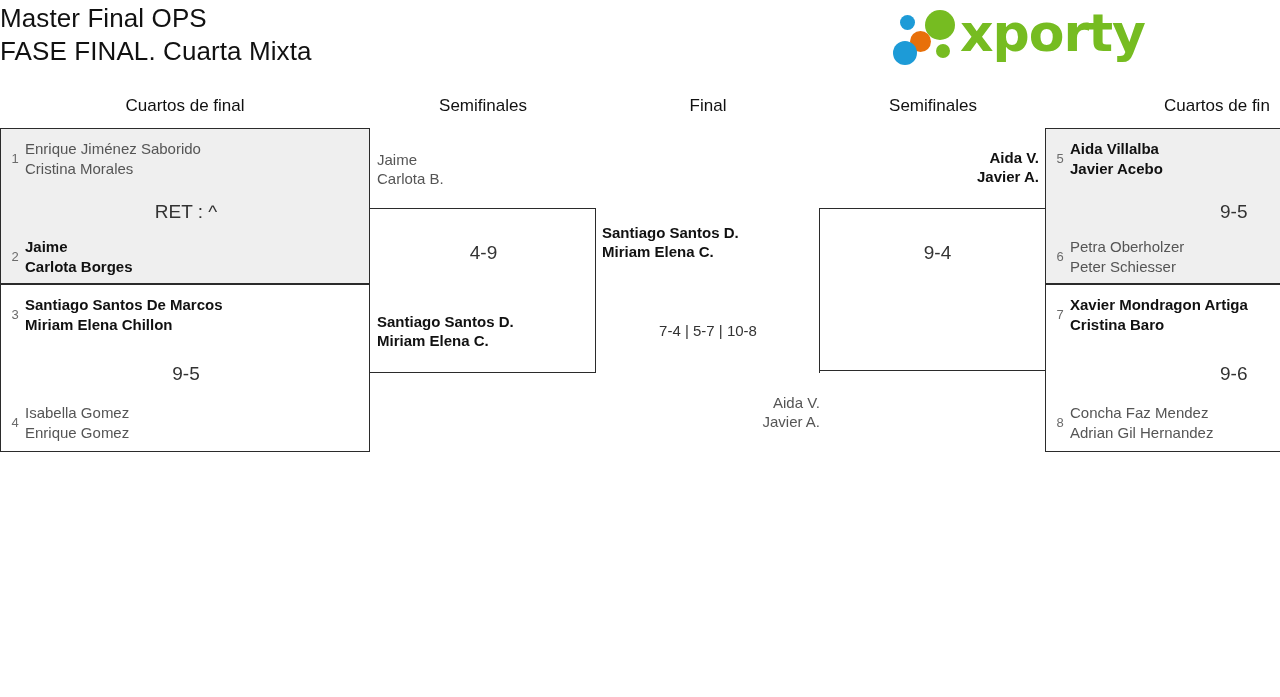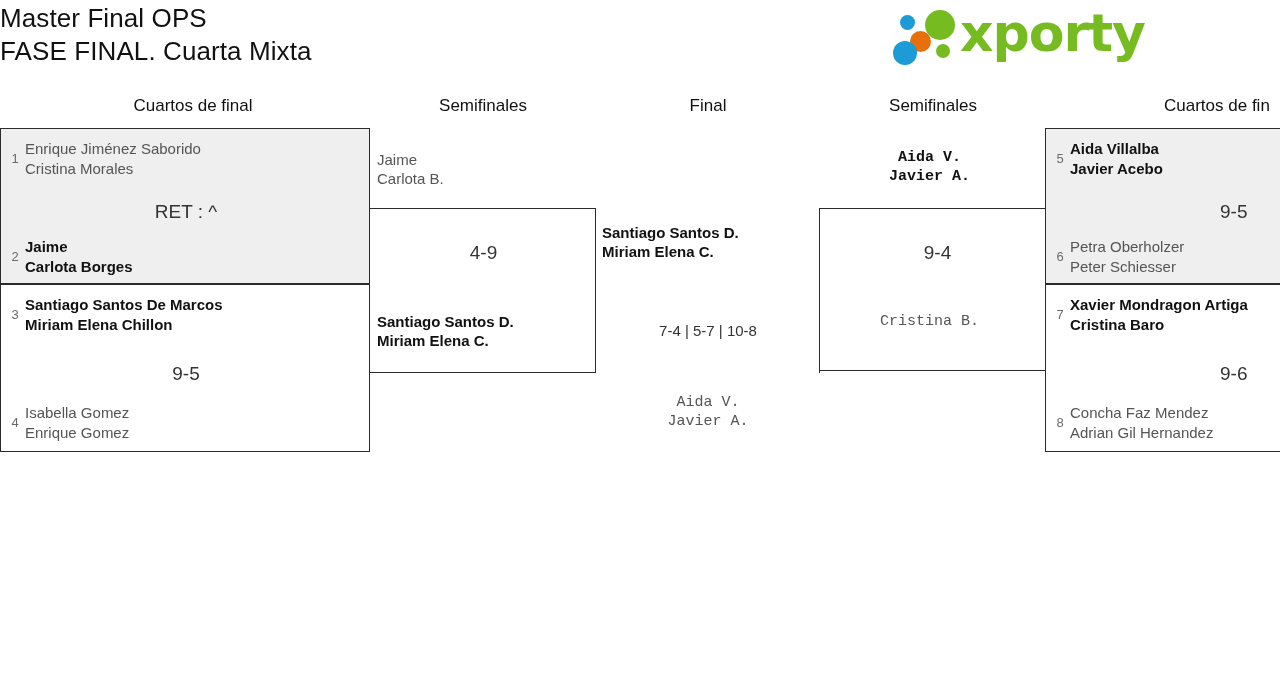--- a/index.html
+++ b/index.html
@@ -67,21 +67,21 @@
   
   .round-header {
     position: absolute;
     top: 96px;
     font-size: 17px;
     font-weight: 400;
     color: #111111;
     text-align: center;
     white-space: nowrap;
   }
-  .rh-qf-left   { left: 8px;    width: 370px; }
+  .rh-qf-left   { left: 0px;    width: 370px; }
   .rh-sf-left   { left: 370px;  width: 226px; }
   .rh-final     { left: 596px;  width: 224px; }
   .rh-sf-right  { left: 820px;  width: 226px; }
   .rh-qf-right  { left: 1046px; width: 370px; text-align: left; padding-left: 118px; box-sizing: border-box; }
 
   
   .match-box {
     position: absolute;
     border: 1px solid #2b2b2b;
     box-sizing: border-box;
@@ -169,21 +169,21 @@
 
   
   .advance {
     position: absolute;
     font-size: 15px;
     line-height: 1.28;
     white-space: nowrap;
   }
   .advance.loser  { color: #555555; font-weight: 400; }
   .advance.winner { color: #111111; font-weight: 700; }
-  .advance.align-right { text-align: center; font-family: Liberation Mono, monospace; }
+  .advance.align-right { text-align: right; }
 
   .adv-sf-left-top    { left: 377px; top: 150px; }
   .adv-sf-left-bottom { left: 377px; top: 312px; }
   .adv-final-left     { left: 602px; top: 223px; }
   .adv-final-right    { left: 596px; top: 393px; width: 224px; }
   .adv-sf-right-top   { left: 820px; top: 148px; width: 219px; }
   .adv-sf-right-bottom{ left: 820px; top: 312px; width: 219px; }
 </style>
 </head>
 <body>
@@ -273,21 +273,20 @@
 </div>
 
 <div class="match-box sf-right">
   <div class="score">9-4</div>
 </div>
 <div class="advance winner align-right adv-sf-right-top">
   <div>Aida V.</div>
   <div>Javier A.</div>
 </div>
 <div class="advance loser align-right adv-sf-right-bottom">
-  <div>Cristina B.</div>
 </div>
 
 <div class="match-box qf3 shaded">
   <div class="team winner t-top">
     <span class="seed">5</span>
     <span class="names">
       <div>Aida Villalba</div>
       <div>Javier Acebo</div>
     </span>
   </div>

